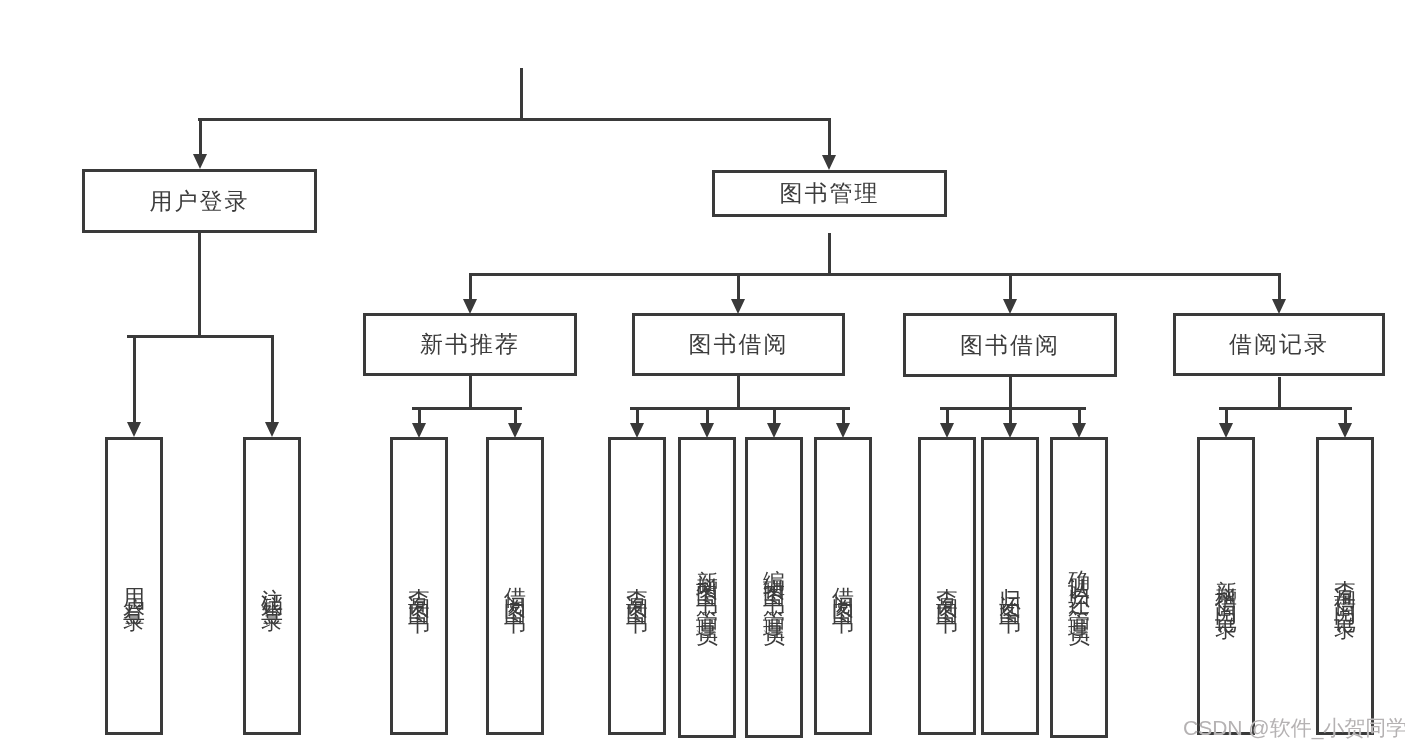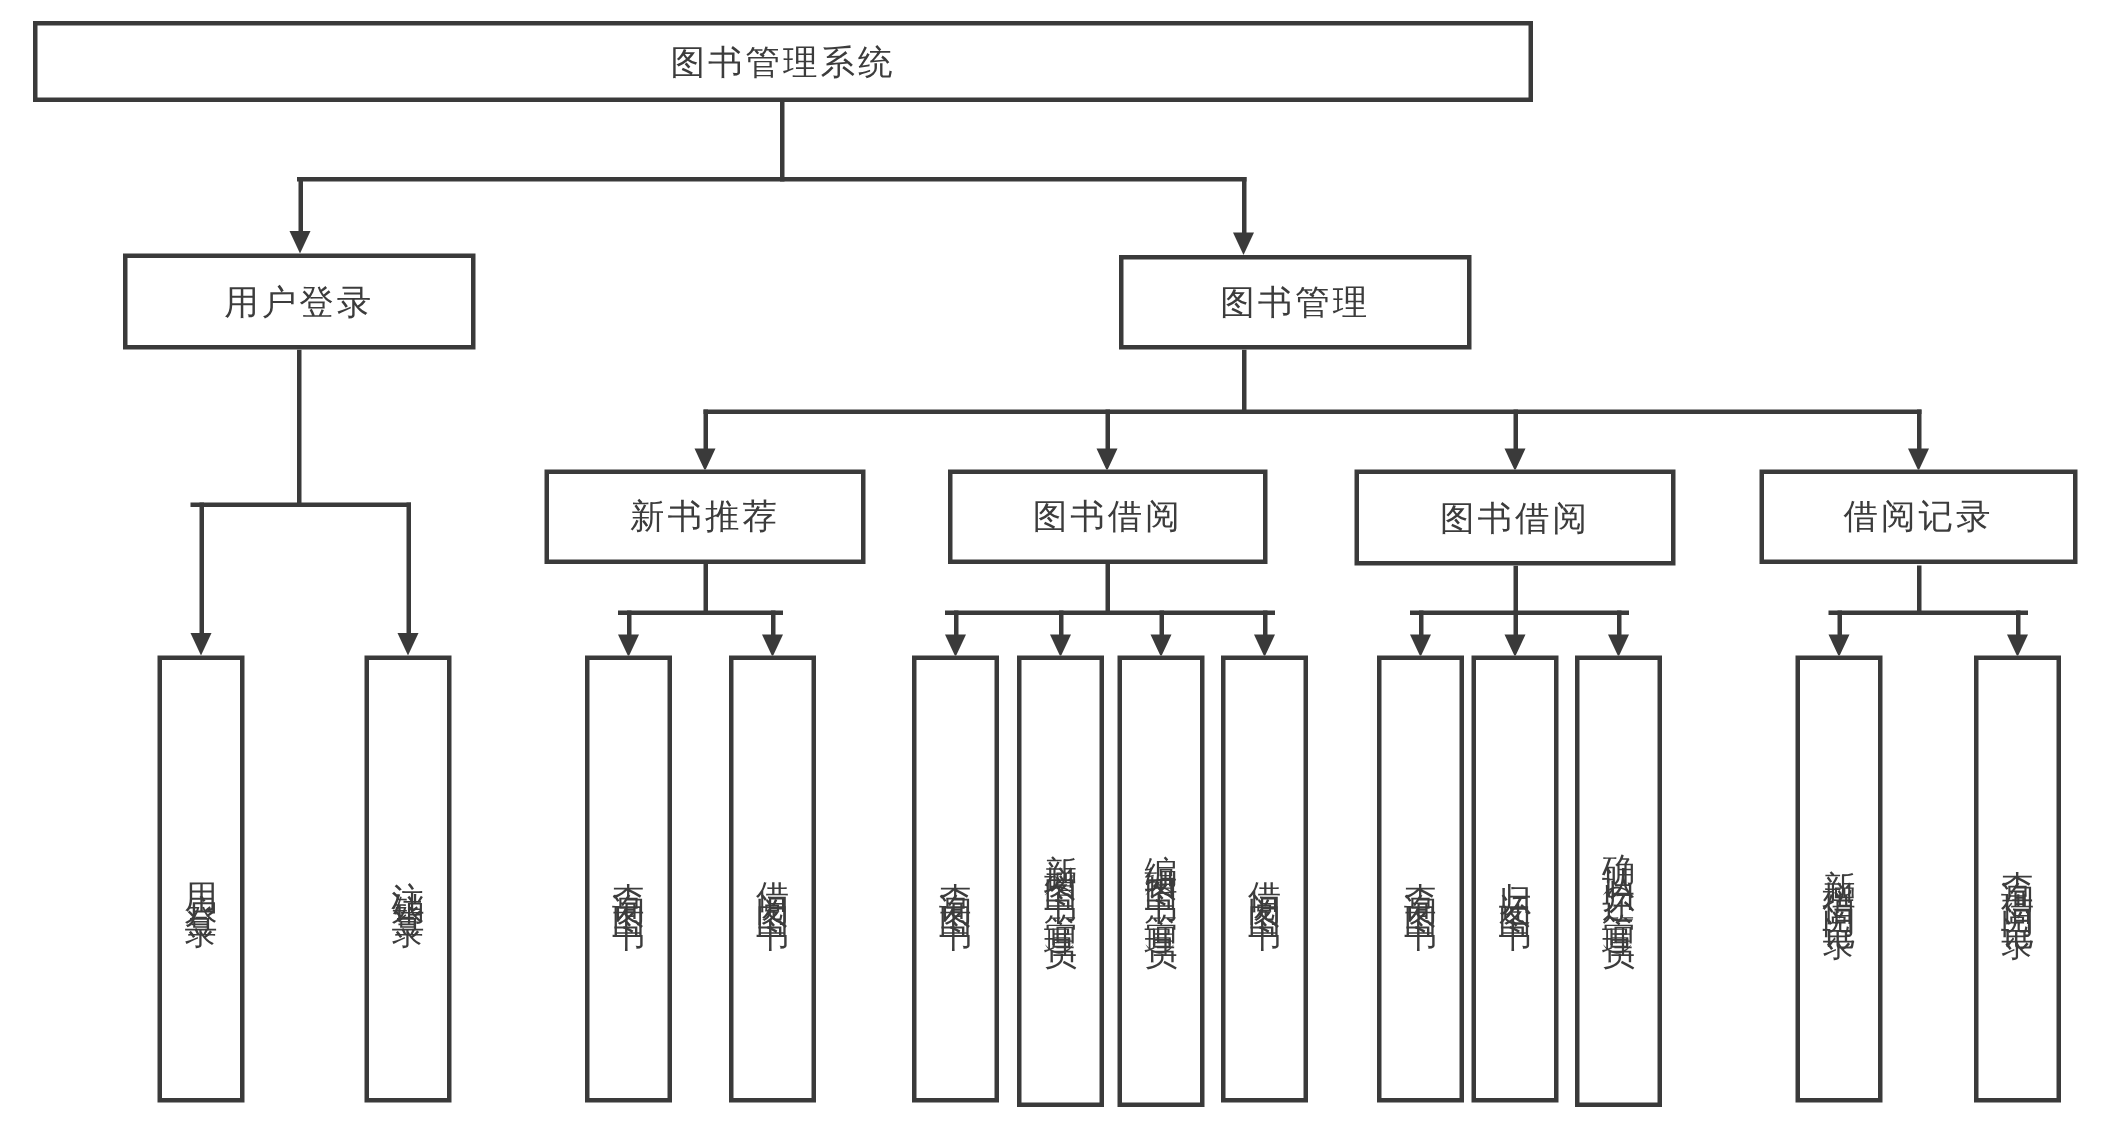--- a/index.html
+++ b/index.html
@@ -93,24 +93,23 @@
   <div class="hline" style="left:940px;top:407px;width:146px"></div>
   <div class="arrow" style="left:940px;top:407px;height:31px"></div>
   <div class="arrow" style="left:1003px;top:407px;height:31px"></div>
   <div class="arrow" style="left:1072px;top:407px;height:31px"></div>
 
   <div class="vline" style="left:1278px;top:377px;height:33px"></div>
   <div class="hline" style="left:1219px;top:407px;width:133px"></div>
   <div class="arrow" style="left:1219px;top:407px;height:31px"></div>
   <div class="arrow" style="left:1338px;top:407px;height:31px"></div>
 
-  <div class="node" style="left:22px;top:14px;width:1000px;height:54px">图书管理系统</div>
 
   <div class="node" style="left:82px;top:169px;width:235px;height:64px">用户登录</div>
-  <div class="node" style="left:746px;top:170px;width:235px;height:63px">图书管理</div>
+  <div class="node" style="left:712px;top:170px;width:235px;height:47px">图书管理</div>
 
   <div class="node" style="left:632px;top:313px;width:213px;height:63px">图书借阅</div>
   <div class="node" style="left:363px;top:313px;width:214px;height:63px">新书推荐</div>
   <div class="node" style="left:903px;top:313px;width:214px;height:64px">图书借阅</div>
   <div class="node" style="left:1173px;top:313px;width:212px;height:63px">借阅记录</div>
 
   <div class="col" style="left:105px;top:437px;width:58px;height:298px">用户登录</div>
   <div class="col" style="left:243px;top:437px;width:58px;height:298px">注销登录</div>
 
   <div class="col" style="left:390px;top:437px;width:58px;height:298px">查询图书</div>
@@ -121,14 +120,15 @@
   <div class="col" style="left:745px;top:437px;width:58px;height:301px">编辑图书（管理员）</div>
   <div class="col" style="left:814px;top:437px;width:58px;height:298px">借阅图书</div>
 
   <div class="col" style="left:918px;top:437px;width:58px;height:298px">查询图书</div>
   <div class="col" style="left:981px;top:437px;width:58px;height:298px">归还图书</div>
   <div class="col" style="left:1050px;top:437px;width:58px;height:301px">确认归还（管理员）</div>
 
   <div class="col" style="left:1197px;top:437px;width:58px;height:298px">新增借阅记录</div>
   <div class="col" style="left:1316px;top:437px;width:58px;height:298px">查询借阅记录</div>
 
+  <div class="watermark">CSDN @软件_小贺同学</div>
 
 </div>
 
 </body></html>

